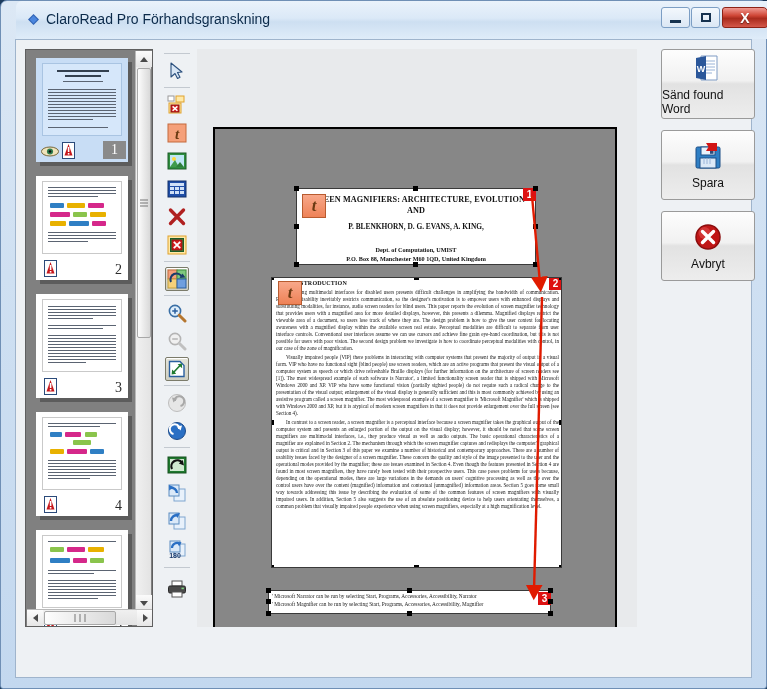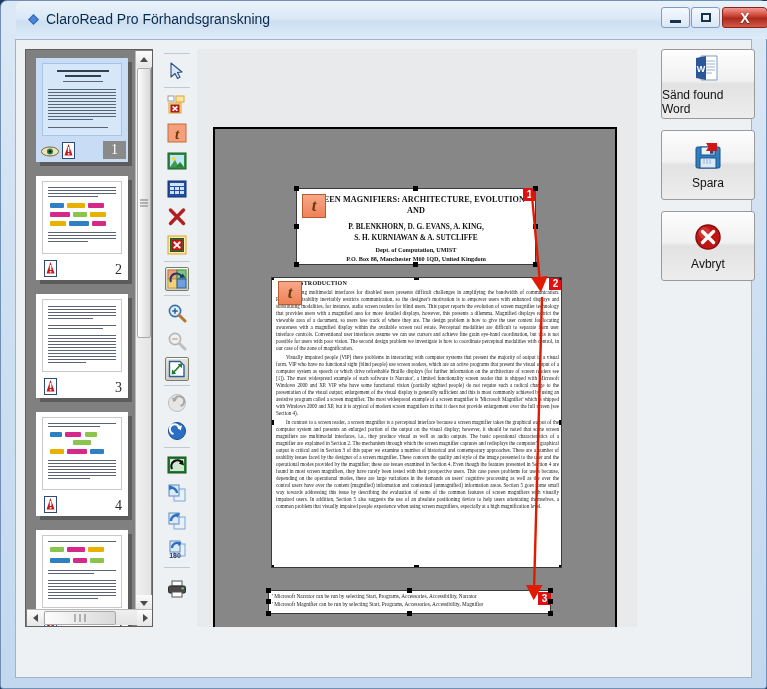--- a/index.html
+++ b/index.html
@@ -595,21 +595,20 @@
 
     <div id="canvaswrap">
       <div id="page">
 
         <div class="zone sel" style="left:81px;top:59px;width:240px;height:77px;">
           <div style="position:absolute;left:0;top:5px;width:100%;padding:0 4px;box-sizing:border-box;">
             <div class="doc-title">SCREEN MAGNIFIERS: ARCHITECTURE, EVOLUTION AND</div>
           </div>
           <div style="position:absolute;left:0;top:32px;width:100%;">
             <div class="doc-auth">P. BLENKHORN, D. G. EVANS, A. KING,</div>
-            <div class="doc-auth">S. H. KURNIAWAN &amp; A. SUTCLIFFE</div>
           </div>
           <div style="position:absolute;left:0;top:56px;width:100%;">
             <div class="doc-dept">Dept. of Computation, UMIST</div>
             <div class="doc-dept">P.O. Box 88, Manchester M60 1QD, United Kingdom</div>
           </div>
           <div class="tbadge" style="left:5px;top:5px;">t</div>
           <div class="numbadge" style="right:-1px;top:-1px;">1</div>
           <div class="handle" style="left:-3px;top:-3px;"></div>
           <div class="handle" style="left:50%;top:-3px;margin-left:-3px;"></div>
           <div class="handle" style="right:-3px;top:-3px;"></div>

